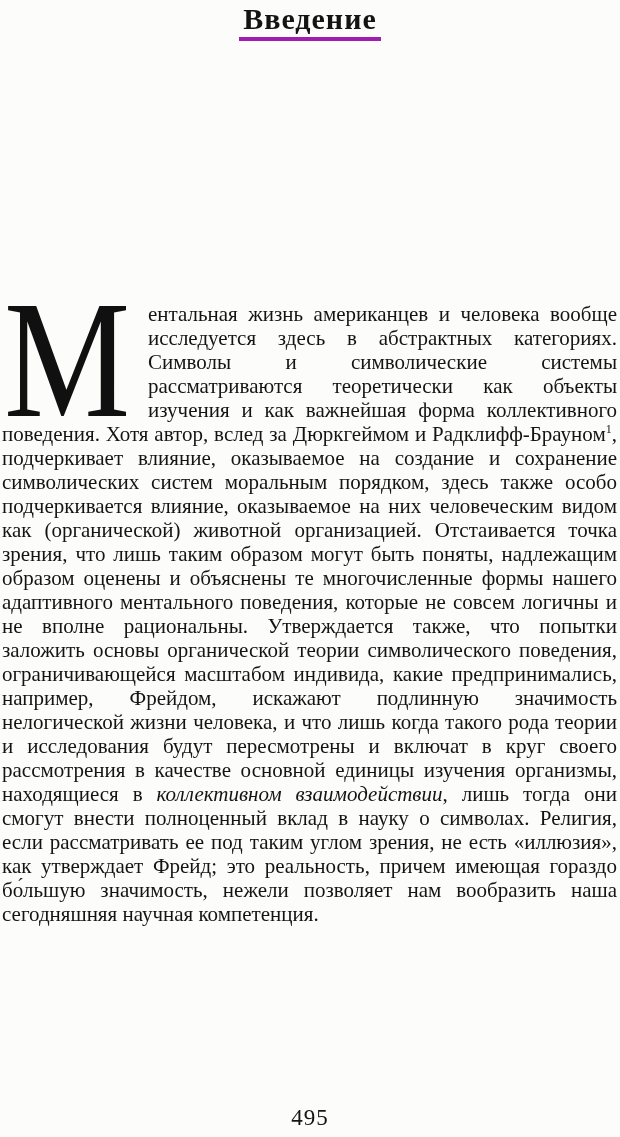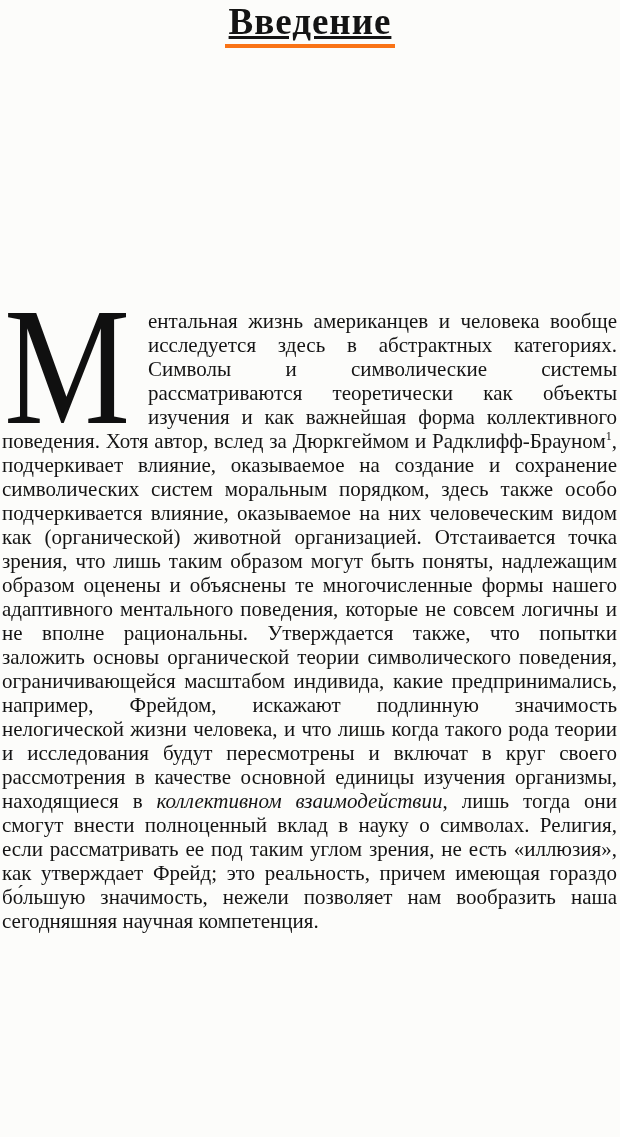--- a/index.html
+++ b/index.html
@@ -8,27 +8,26 @@
     background: #fcfcfa;
     color: #141414;
     position: relative;
     overflow: hidden;
     font-family: "Liberation Serif", "DejaVu Serif", serif;
     margin: 0 auto;
   }
   .title-row { text-align: center; padding-top: 3px; }
   .title-text {
     display: inline-block;
-    font-size: 37px;
+    font-size: 30px;
     font-weight: bold;
     line-height: 1.05;
     letter-spacing: 1px;
-    border-bottom: 4px solid #f97316;
+    border-bottom: 4px solid #a21caf;
     padding: 0 4px 2px 4px;
-    text-decoration: underline;
   }
   .para {
     margin: 261px 0 0 0;
     padding: 0 3px 0 2px;
     font-size: 21px;
     line-height: 24px;
     text-align: justify;
     hyphens: auto;
   }
   .dropcap-wrap {
@@ -71,14 +70,15 @@
   <div class="title-row">
     <span class="title-text">Введение</span>
   </div>
 
   <p class="para">
     <span class="dropcap-wrap">
       <span class="dropcap">М</span>
     </span><span><span>ентальная жизнь американцев и человека вообще исследуется здесь в абстрактных категориях. Символы и символические системы рассматриваются теоретически как объекты изучения и как важнейшая форма коллективного поведения. Хотя автор, вслед за Дюркгеймом и Радклифф-Брауном</span><sup>1</sup><span>, подчеркивает влияние, оказываемое на создание и сохранение символических систем моральным порядком, здесь также особо подчеркивается влияние, оказываемое на них человеческим видом как (органической) животной организацией. Отстаивается точка зрения, что лишь таким образом могут быть поняты, надлежащим образом оценены и объяснены те многочисленные формы нашего адаптивного ментального поведения, которые не совсем логичны и не вполне рациональны. Утверждается также, что попытки заложить основы органической теории символического поведения, ограничивающейся масштабом индивида, какие предпринимались, например, Фрейдом, искажают подлинную значимость нелогической жизни человека, и что лишь когда такого рода теории и исследования будут пересмотрены и включат в круг своего рассмотрения в качестве основной единицы изучения организмы, находящиеся в </span><em>коллективном взаимодействии</em><span>, лишь тогда они смогут внести полноценный вклад в науку о символах. Религия, если рассматривать ее под таким углом зрения, не есть «иллюзия», как утверждает Фрейд; это реальность, причем имеющая гораздо бо́льшую значимость, нежели позволяет нам вообразить наша сегодняшняя научная компетенция.</span></span>
   </p>
 
+  <div class="pageno">495</div>
 
 </div>
 
 </body></html>

